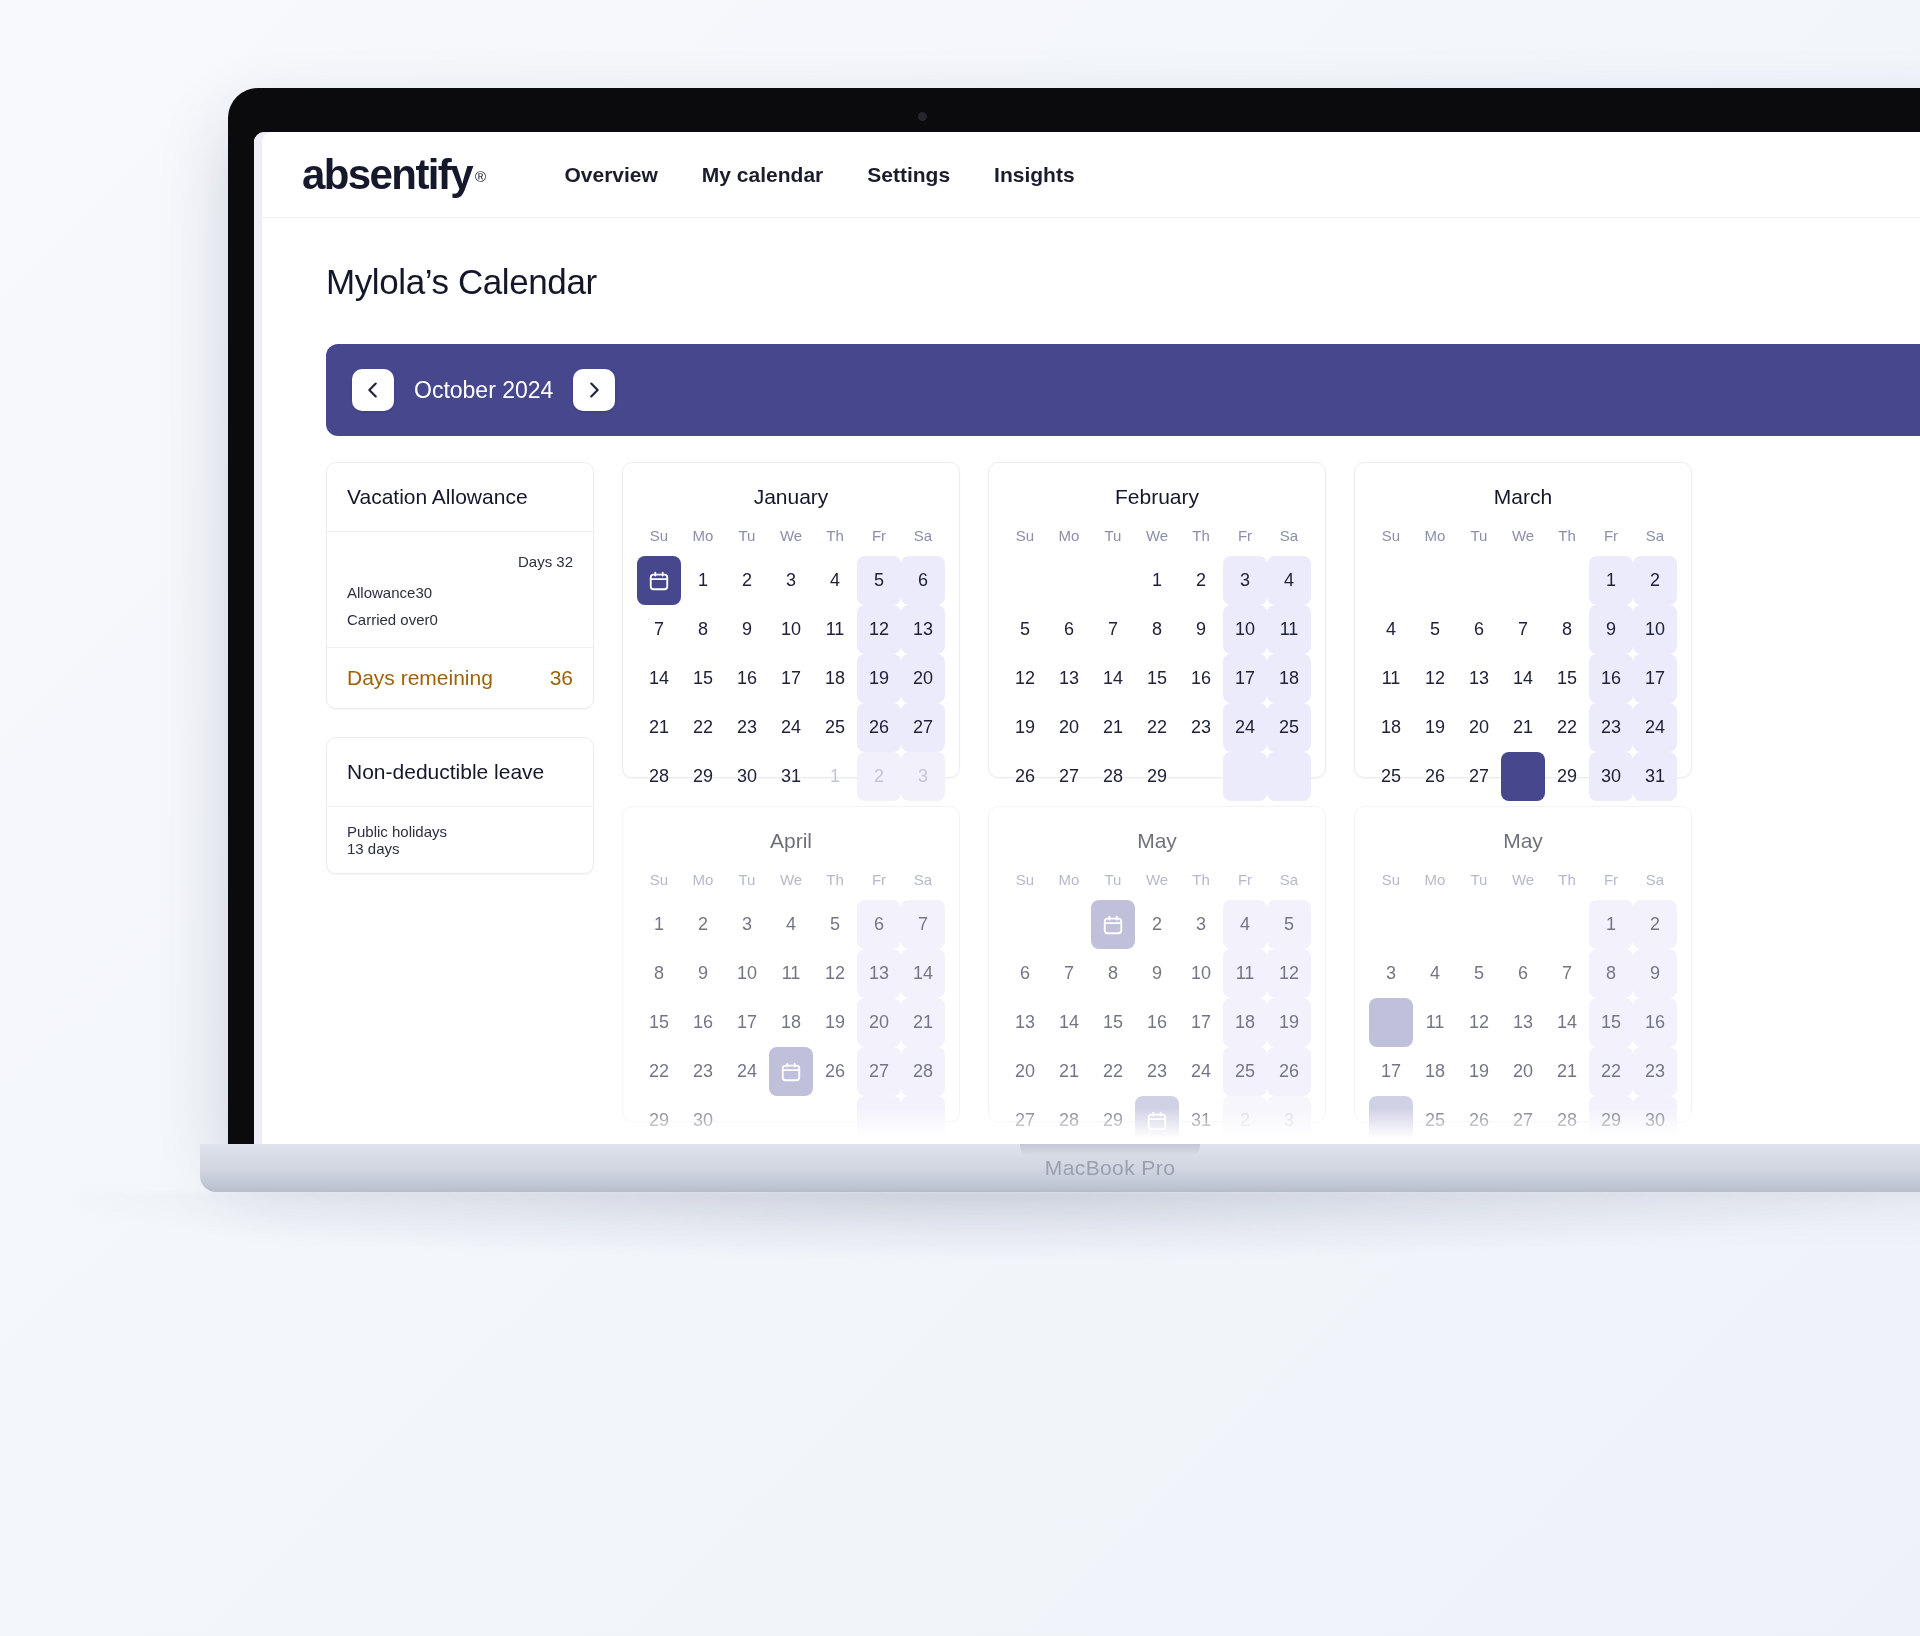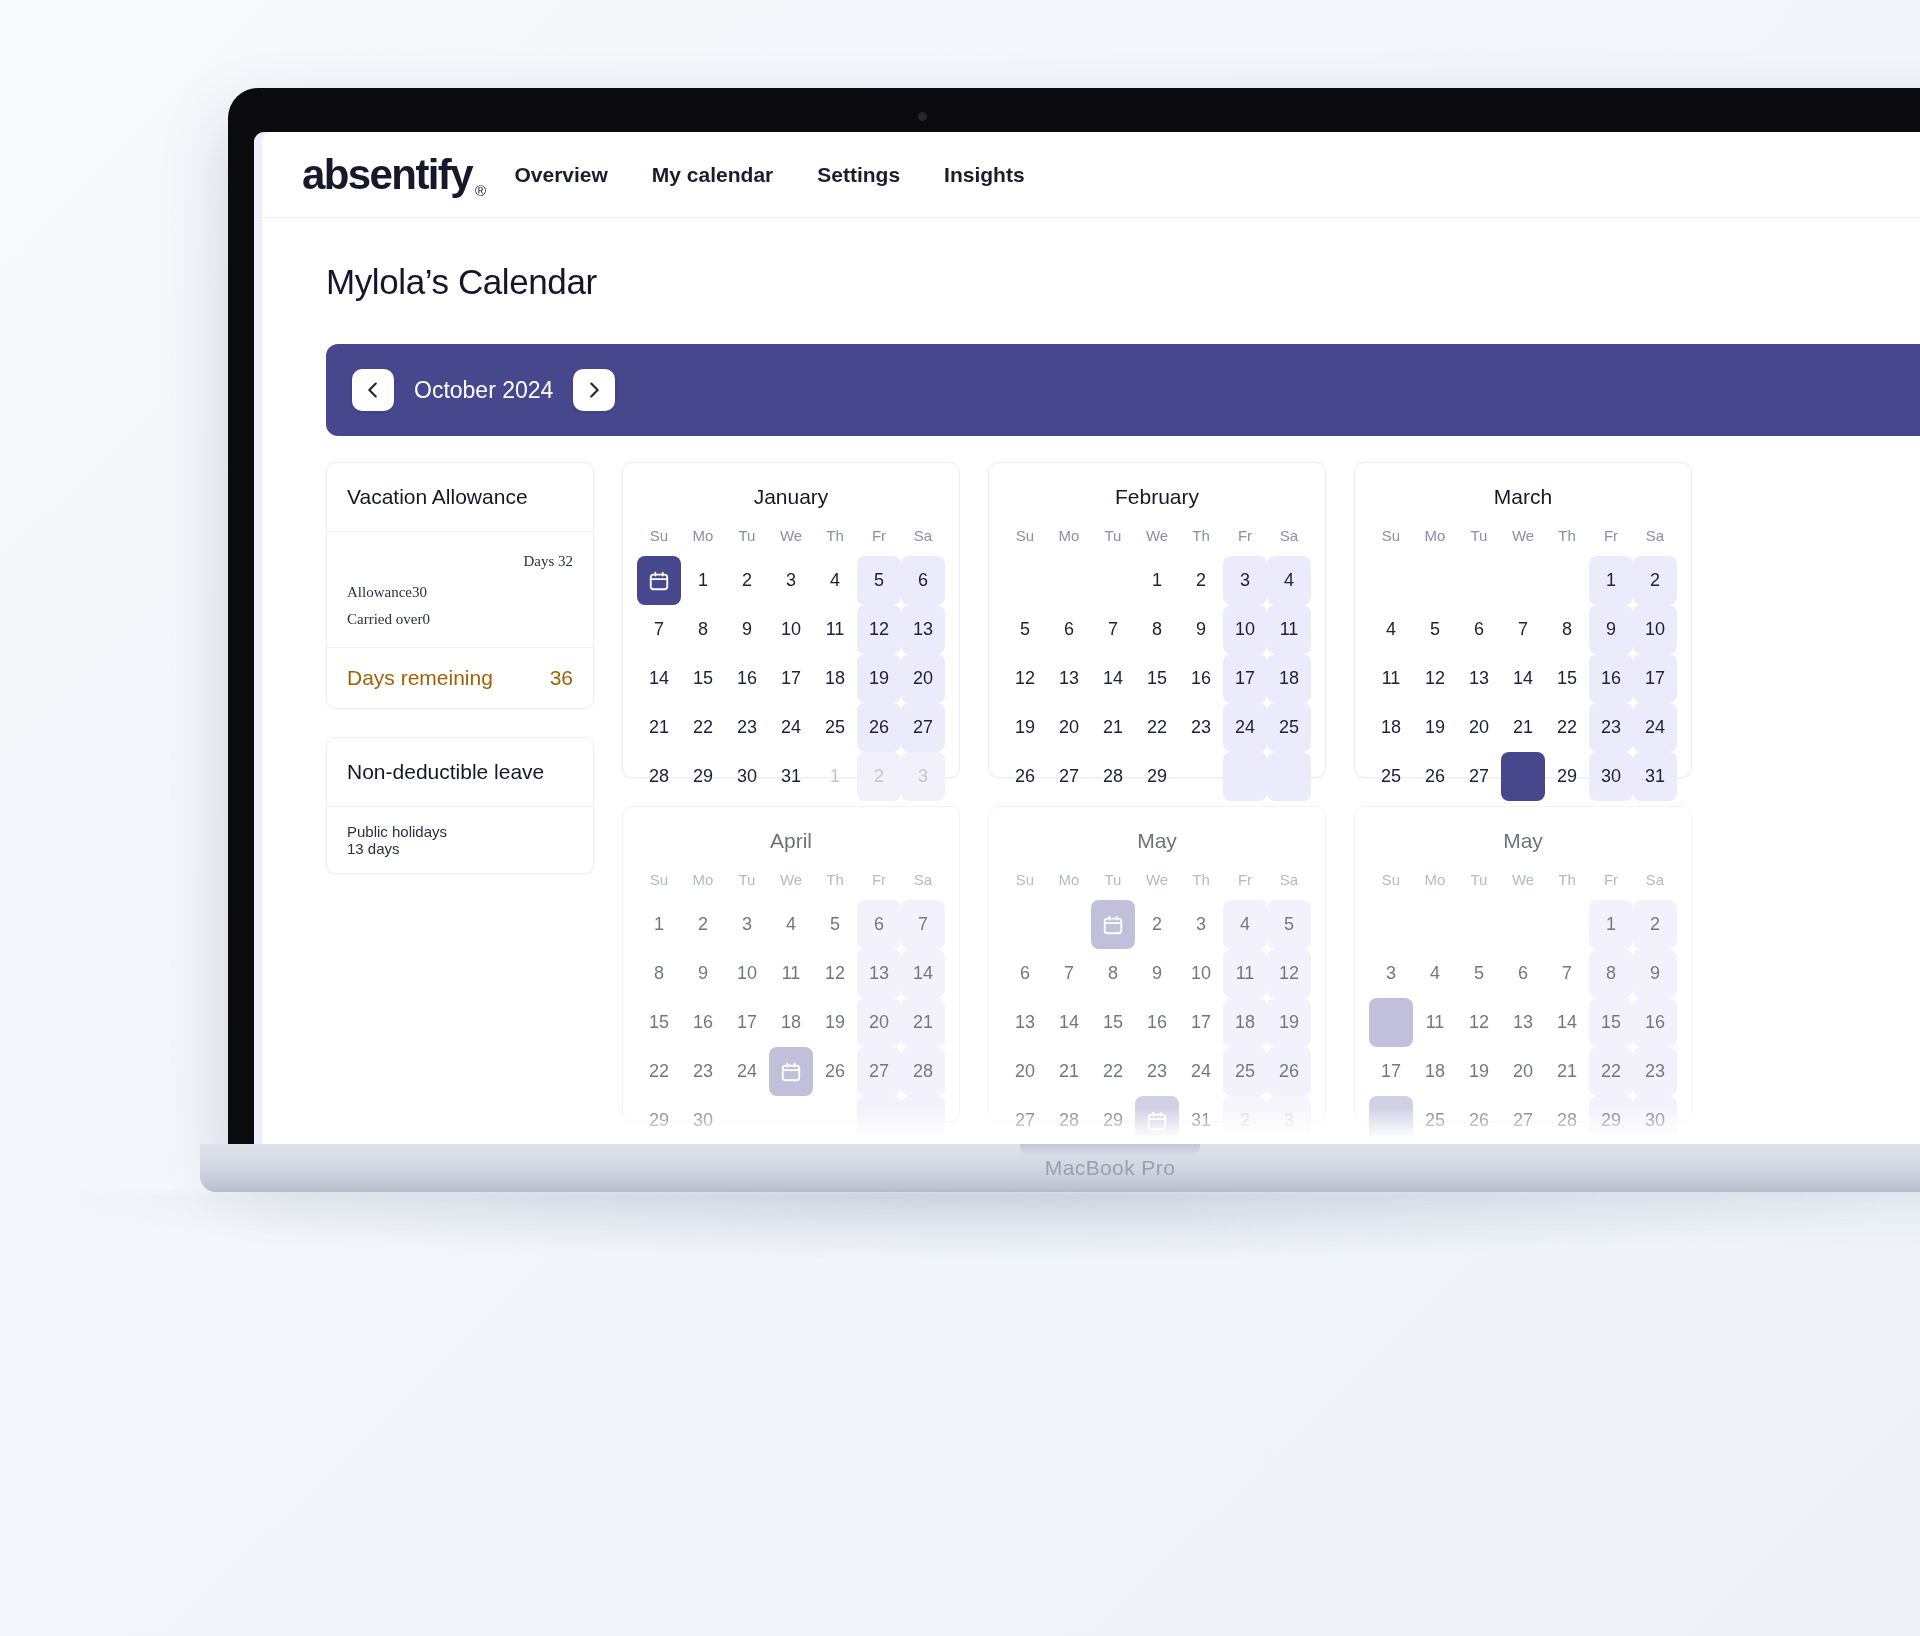--- a/index.html
+++ b/index.html
@@ -83,24 +83,24 @@
   
   #topnav {
     position: relative;
     height: 86px;
     display: flex; align-items: center;
     padding-left: 40px;
     background: #fff;
     border-bottom: 1px solid #eef0f5;
   }
   #logo {
-    display: flex; align-items: flex-end;
+    display: flex; align-items: center;
     font-size: 42px; font-weight: 700; letter-spacing: -1.6px;
     color: #16182b;
-    margin-right: 30px;
+    margin-right: 80px;
   }
   #logo .reg { font-size: 15px; font-weight: 400; margin-top: 4px; margin-left: 3px; }
   .nav-link {
     font-size: 21px; color: #1b1d2c;
     margin-right: 44px; cursor: pointer;
     white-space: nowrap;
     font-weight: bold;
   }
 
   
@@ -144,21 +144,21 @@
     border: 1px solid #ebedf3;
     border-radius: 10px;
     box-shadow: 0 1px 2px rgba(22,25,60,.04);
     overflow: hidden;
   }
   .card-head {
     padding: 22px 20px;
     font-size: 21px; color: #15172a;
     border-bottom: 1px solid #eef0f5;
   }
-  .card-body { padding: 16px 20px 14px 20px; font-family: Liberation Serif, serif; }
+  .card-body { padding: 16px 20px 14px 20px; }
   .row {
     display: flex; justify-content: flex-start;
     font-size: 15px; color: #2c2f42;
     padding: 5px 0;
   }
   .row.head { justify-content: flex-end; color: #2c2f42; padding-bottom: 9px; }
   .total-row {
     display: flex; justify-content: space-between; align-items: baseline;
     padding: 18px 20px;
     border-top: 1px solid #eef0f5;

